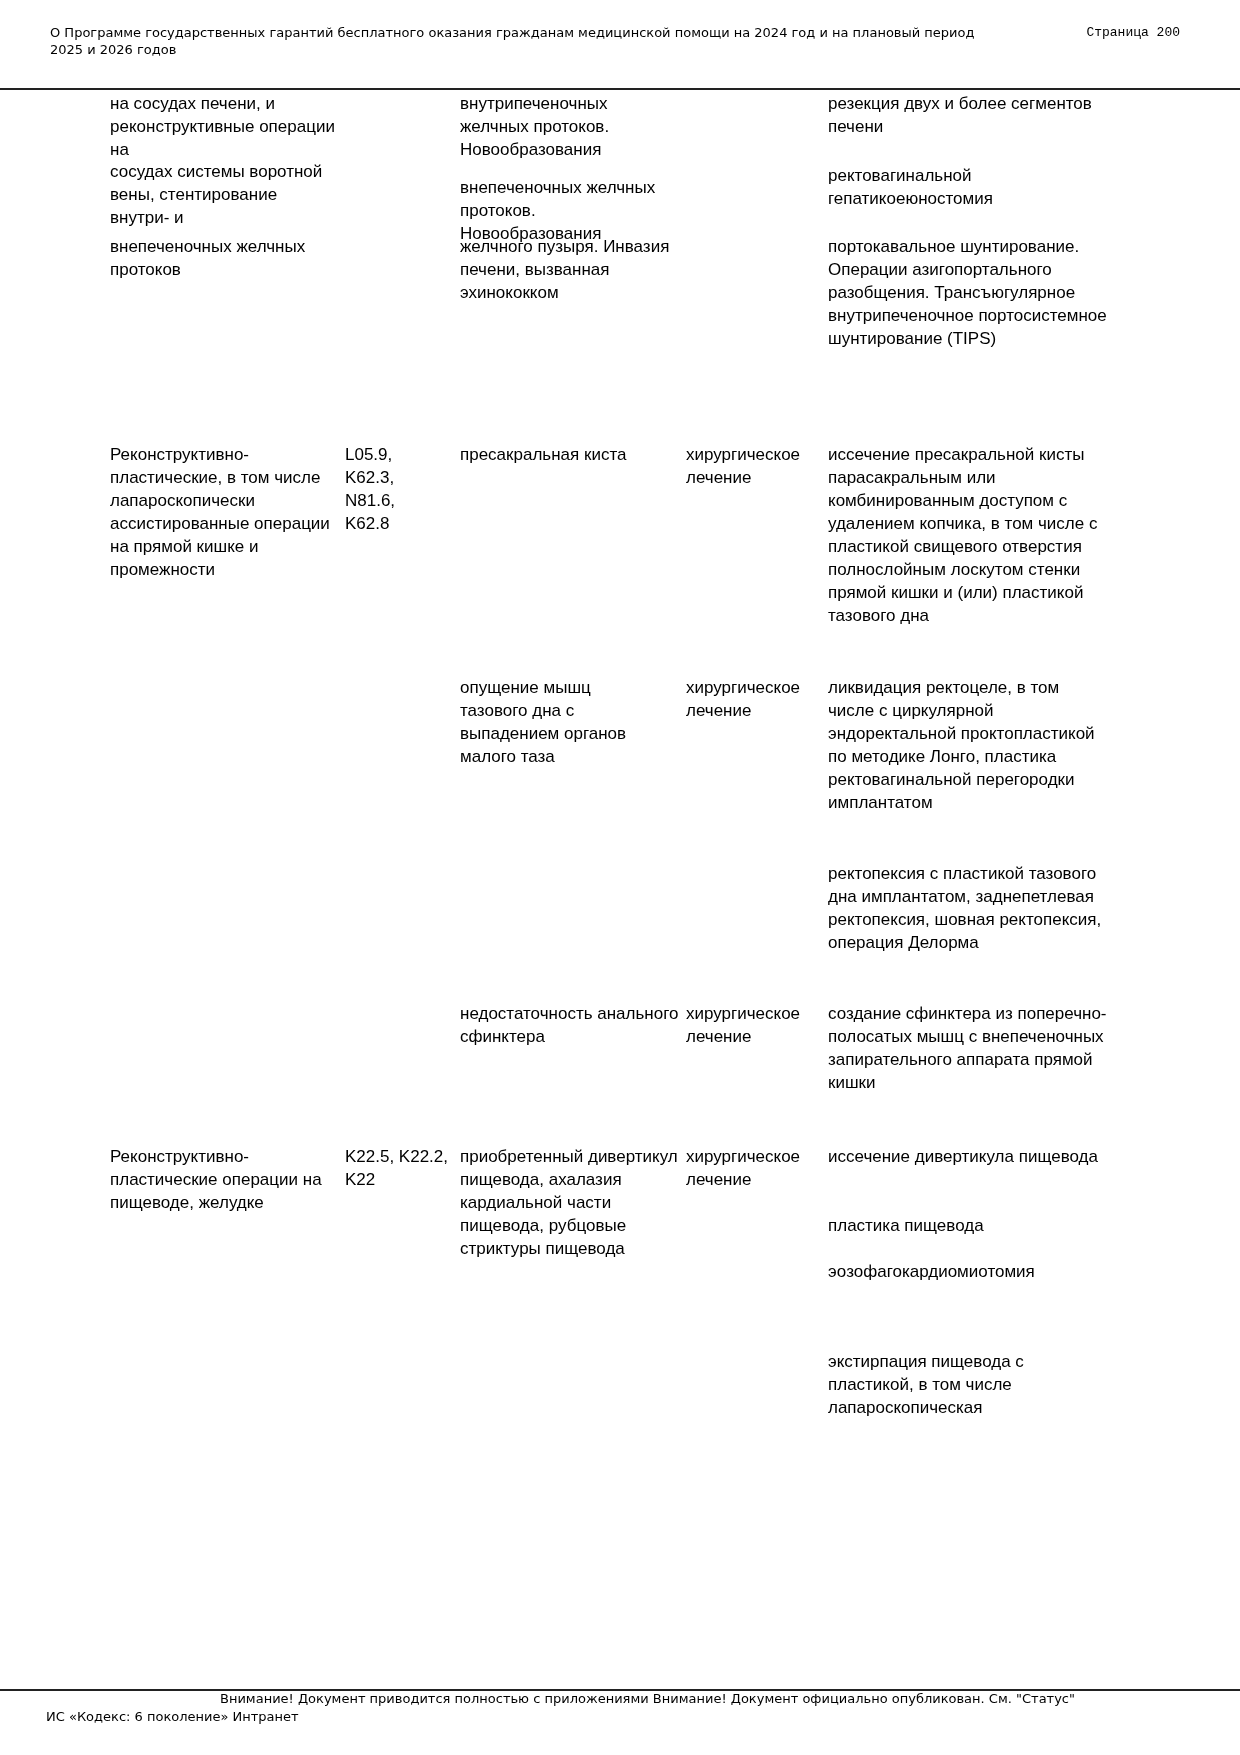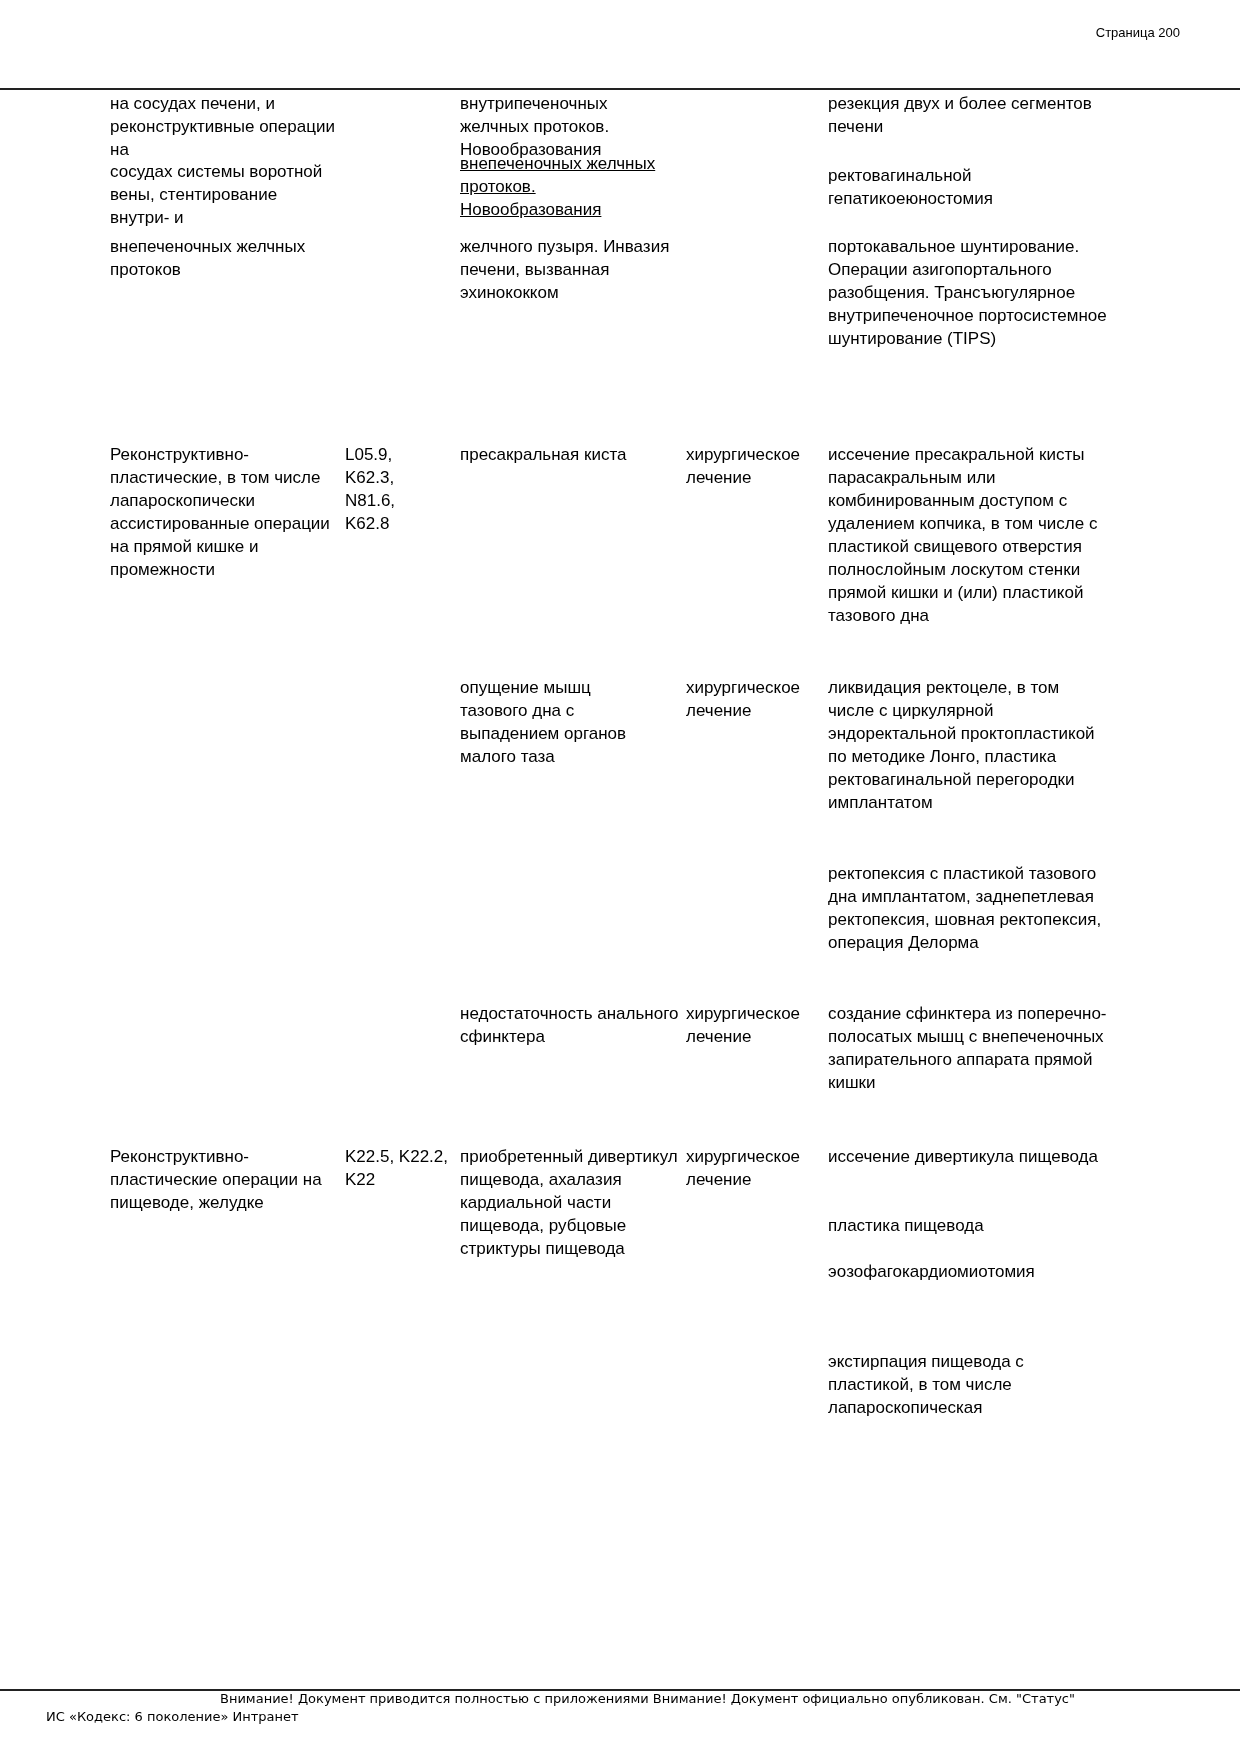--- a/index.html
+++ b/index.html
@@ -1,47 +1,48 @@
 <!DOCTYPE html>
 <html><head>
 <meta charset="utf-8">
 <style>
   html, body { margin:0; padding:0; background:#ffffff; }
   body { width:1240px; height:1755px; position:relative; overflow:hidden; color:#000; }
   .hdr { position:absolute; left:50px; top:24px; width:1010px; font-family:"DejaVu Sans", sans-serif; font-size:13px; line-height:17px; }
   .hdr .t { width:960px; }
   .hdr .sub { font-style:italic; }
-  .hdr .pg { position:absolute; right:-120px; top:0; font-family:Liberation Sans, sans-serif; font-size:13px; }
+  .hdr .pg { position:absolute; right:-120px; top:0; font-family:Liberation Mono, monospace; font-size:13px; }
   .rule { position:absolute; left:0; width:1240px; height:2px; background:#222; }
   .body { position:absolute; left:0; top:0; width:1240px; font-family:"Liberation Sans", sans-serif; font-size:17px; line-height:23px; }
   .cell { position:absolute; }
   .c1 { left:110px; width:230px; }
   .c2 { left:345px; width:110px; }
   .c3 { left:460px; width:220px; }
   .c4 { left:686px; width:140px; }
   .c5 { left:828px; width:280px; }
   .ftr { position:absolute; left:0; top:1690px; width:1240px; font-family:"DejaVu Sans", sans-serif; font-size:13px; line-height:18px; }
   .ftr .w { position:absolute; left:220px; top:0; }
   .ftr .k { position:absolute; left:46px; top:18px; }
 </style>
 </head>
 <body>
 
 <div class="hdr">
+  <div class="t">О Программе государственных гарантий бесплатного оказания гражданам медицинской помощи на 2024 год и на плановый период 2025 и 2026 годов</div>
   <div class="pg">Страница 200</div>
 </div>
 <div class="rule" style="top:88px;"></div>
 
 <div class="body">
 
   <div class="cell c1" style="top:92px;">на сосудах печени, и реконструктивные операции на</div>
   <div class="cell c1" style="top:160px;">сосудах системы воротной вены, стентирование внутри- и</div>
   <div class="cell c1" style="top:235px;">внепеченочных желчных протоков</div>
   <div class="cell c3" style="top:92px;">внутрипеченочных желчных протоков. Новообразования</div>
-  <div class="cell c3" style="top:152px;text-decoration:underline;">внепеченочных желчных протоков. Новообразования</div>
+  <div class="cell c3" style="top:176px;">внепеченочных желчных протоков. Новообразования</div>
   <div class="cell c3" style="top:235px;">желчного пузыря. Инвазия печени, вызванная эхинококком</div>
   <div class="cell c5" style="top:92px;">резекция двух и более сегментов печени</div>
   <div class="cell c5" style="top:164px;">ректовагинальной гепатикоеюностомия</div>
   <div class="cell c5" style="top:235px;">портокавальное шунтирование. Операции азигопортального разобщения. Трансъюгулярное внутрипеченочное портосистемное шунтирование (TIPS)</div>
 
   <div class="cell c1" style="top:443px;">Реконструктивно-пластические, в том числе лапароскопически ассистированные операции на прямой кишке и промежности</div>
   <div class="cell c2" style="top:443px;width:60px;">L05.9, K62.3, N81.6, K62.8</div>
   <div class="cell c3" style="top:443px;">пресакральная киста</div>
   <div class="cell c4" style="top:443px;">хирургическое лечение</div>
   <div class="cell c5" style="top:443px;">иссечение пресакральной кисты парасакральным или комбинированным доступом с удалением копчика, в том числе с пластикой свищевого отверстия полнослойным лоскутом стенки прямой кишки и (или) пластикой тазового дна</div>

